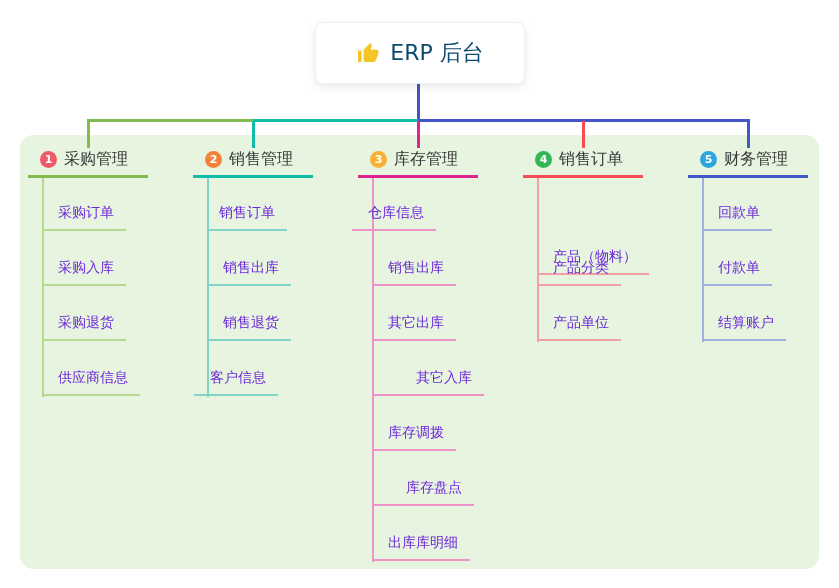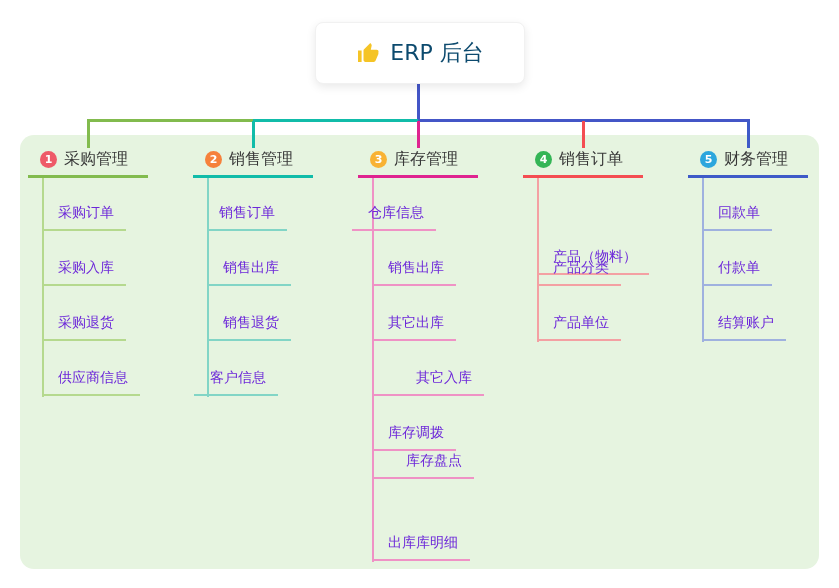--- a/index.html
+++ b/index.html
@@ -75,21 +75,21 @@
         <span class="badge" style="background: rgb(248, 178, 51);">3</span>
         <span class="branch-label">库存管理</span>
       </div>
       <div class="line" style="left: 358px; top: 175px; width: 120px; height: 3px; background: rgb(223, 36, 144);"></div>
       <div class="line" style="left: 372px; top: 178px; width: 2px; height: 384px; background: rgb(239, 146, 197);"></div>
       <div class="child" style="left: 352px; top: 202px; border-bottom-color: rgb(239, 146, 197);">仓库信息</div>
       <div class="child" style="left: 372px; top: 257px; border-bottom-color: rgb(239, 146, 197);">销售出库</div>
       <div class="child" style="left: 372px; top: 312px; border-bottom-color: rgb(239, 146, 197);">其它出库</div>
       <div class="child" style="left: 372px; top: 367px; border-bottom-color: rgb(239, 146, 197); padding-left: 44px;">其它入库</div>
       <div class="child" style="left: 372px; top: 422px; border-bottom-color: rgb(239, 146, 197);">库存调拨</div>
-      <div class="child" style="left: 372px; top: 450px; border-bottom-color: rgb(239, 146, 197); padding-left: 34px;">库存盘点</div>
+      <div class="child" style="left: 372px; top: 477px; border-bottom-color: rgb(239, 146, 197); padding-left: 34px;">库存盘点</div>
       <div class="child" style="left: 372px; top: 532px; border-bottom-color: rgb(239, 146, 197);">出库库明细</div>
       <div class="branch-header" style="left: 535px; top: 149px;">
         <span class="badge" style="background: rgb(52, 181, 86);">4</span>
         <span class="branch-label">销售订单</span>
       </div>
       <div class="line" style="left: 523px; top: 175px; width: 120px; height: 3px; background: rgb(244, 77, 82);"></div>
       <div class="line" style="left: 537px; top: 178px; width: 2px; height: 164px; background: rgb(244, 160, 163);"></div>
       <div class="child" style="left: 537px; top: 202px; border-bottom-color: rgb(244, 160, 163); margin-top: 44px;">产品（物料）</div>
       <div class="child" style="left: 537px; top: 257px; border-bottom-color: rgb(244, 160, 163);">产品分类</div>
       <div class="child" style="left: 537px; top: 312px; border-bottom-color: rgb(244, 160, 163);">产品单位</div>

